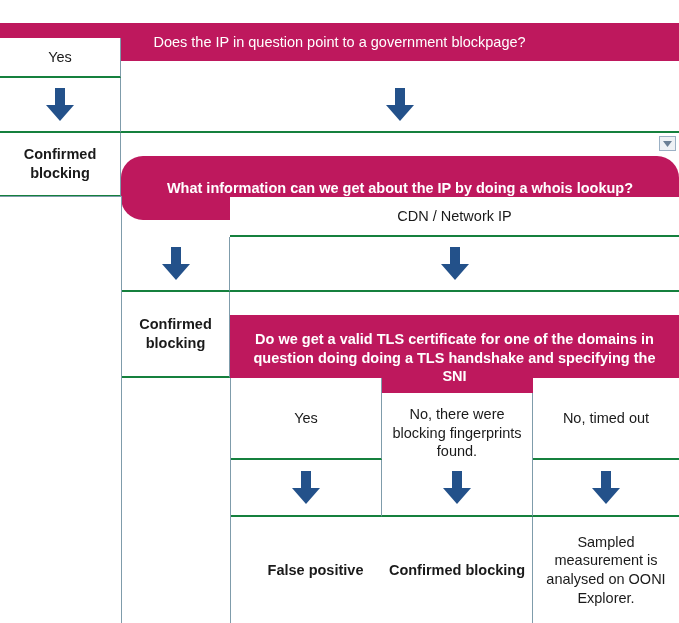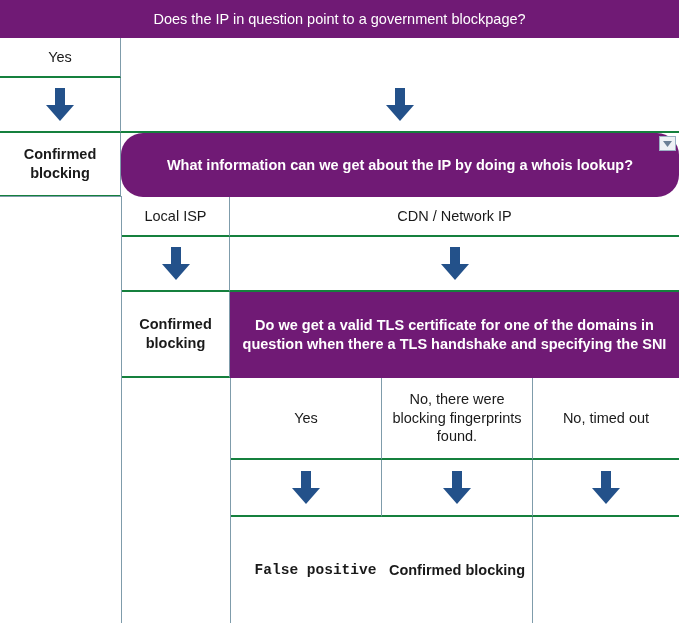--- a/index.html
+++ b/index.html
@@ -29,22 +29,23 @@
     align-items: center;
     justify-content: center;
     text-align: center;
     color: #1a1a1a;
     font-size: 14.5px;
     line-height: 1.28;
     padding: 2px 6px;
     background: #ffffff;
   }
   .cell.blue {
-    background: #701a75;
+    background: #be185d;
     color: #ffffff;
+    margin-top: 23px;
   }
   .cell.bold  { font-weight: bold; }
   .cell.plain { font-weight: normal; }
   .bb { border-bottom: 2px solid #15803d; }
   .bl { border-left: 1px solid #7f9cab; }
   .br { border-right: 1px solid #7f9cab; }
 
   
   .hrule {
     position: absolute;
@@ -111,21 +112,20 @@
   <div class="cell blue bold" style="left:121px; top:133px; width:558px; height:64px; padding:2px 22px;border-radius:22px;">What information can we get about the IP by doing a whois lookup?</div>
 
   <div class="dropdown-btn" style="left:659px; top:136px;">
     <svg width="9" height="6" viewBox="0 0 9 6" xmlns="http://www.w3.org/2000/svg">
       <polygon points="0,0 9,0 4.5,6" fill="#6b7f95"></polygon>
     </svg>
   </div>
 
   <div class="cell plain" style="left:0px; top:197px; width:121px; height:40px;"></div>
 
-  <div class="cell plain bb bl br" style="left:121px; top:197px; width:109px; height:40px;">Local ISP</div>
 
   <div class="cell plain bb" style="left:230px; top:197px; width:449px; height:40px;">CDN / Network IP</div>
 
   <div class="cell bb bl br" style="left:121px; top:237px; width:109px; height:55px;">
     <span class="arrow" style="position:relative;width:30px;height:34px;">
       <svg viewBox="0 0 30 34" xmlns="http://www.w3.org/2000/svg">
         <polygon points="10,0 20,0 20,17 29,17 15,33 1,17 10,17" fill="#23518a"></polygon>
       </svg>
     </span>
   </div>
@@ -133,27 +133,27 @@
   <div class="cell bb" style="left:230px; top:237px; width:449px; height:55px;">
     <span class="arrow" style="position:relative;width:30px;height:34px;">
       <svg viewBox="0 0 30 34" xmlns="http://www.w3.org/2000/svg">
         <polygon points="10,0 20,0 20,17 29,17 15,33 1,17 10,17" fill="#23518a"></polygon>
       </svg>
     </span>
   </div>
 
   <div class="cell bold bb bl br" style="left:121px; top:292px; width:109px; height:86px;">Confirmed blocking</div>
 
-  <div class="cell blue bold" style="left:230px; top:292px; width:449px; height:86px; padding:2px 12px;">Do we get a valid TLS certificate for one of the domains in question when there a TLS handshake and specifying the SNI</div>
+  <div class="cell blue bold" style="left:230px; top:292px; width:449px; height:86px; padding:2px 12px;">Do we get a valid TLS certificate for one of the domains in question doing doing a TLS handshake and specifying the SNI</div>
 
   <div class="cell bl" style="left:121px; top:378px; width:109px; height:82px;"></div>
 
   <div class="cell plain bb bl br" style="left:230px; top:378px; width:152px; height:82px;">Yes</div>
 
-  <div class="cell plain bb br" style="left:382px; top:378px; width:151px; height:82px;">No, there were blocking fingerprints found.</div>
+  <div class="cell plain bb br" style="left:382px; top:393px; width:151px; height:82px;">No, there were blocking fingerprints found.</div>
 
   <div class="cell plain bb" style="left:533px; top:378px; width:146px; height:82px;">No, timed out</div>
 
   <div class="cell bb bl br" style="left:230px; top:460px; width:152px; height:57px;">
     <span class="arrow" style="position:relative;width:30px;height:34px;">
       <svg viewBox="0 0 30 34" xmlns="http://www.w3.org/2000/svg">
         <polygon points="10,0 20,0 20,17 29,17 15,33 1,17 10,17" fill="#23518a"></polygon>
       </svg>
     </span>
   </div>
@@ -167,24 +167,25 @@
   </div>
 
   <div class="cell bb" style="left:533px; top:460px; width:146px; height:57px;">
     <span class="arrow" style="position:relative;width:30px;height:34px;">
       <svg viewBox="0 0 30 34" xmlns="http://www.w3.org/2000/svg">
         <polygon points="10,0 20,0 20,17 29,17 15,33 1,17 10,17" fill="#23518a"></polygon>
       </svg>
     </span>
   </div>
 
-  <div class="cell bold bl br" style="left:230px; top:517px; width:171px; height:106px;font-family:Liberation Mono, monospace;">False positive</div>
+  <div class="cell bold bl br" style="left:230px; top:517px; width:171px; height:106px;">False positive</div>
 
   <div class="cell bold br" style="left:382px; top:517px; width:151px; height:106px;">Confirmed blocking</div>
 
+  <div class="cell plain" style="left:533px; top:517px; width:146px; height:106px;">Sampled measurement is analysed on OONI Explorer.</div>
 
   <div class="hrule" style="left:0px; top:196px; width:122px;"></div>
 
   <div class="vrule" style="left:121px; top:197px; height:426px;"></div>
 
   <div class="vrule" style="left:230px; top:378px; height:245px;"></div>
 
 </div>
 
 </body></html>

